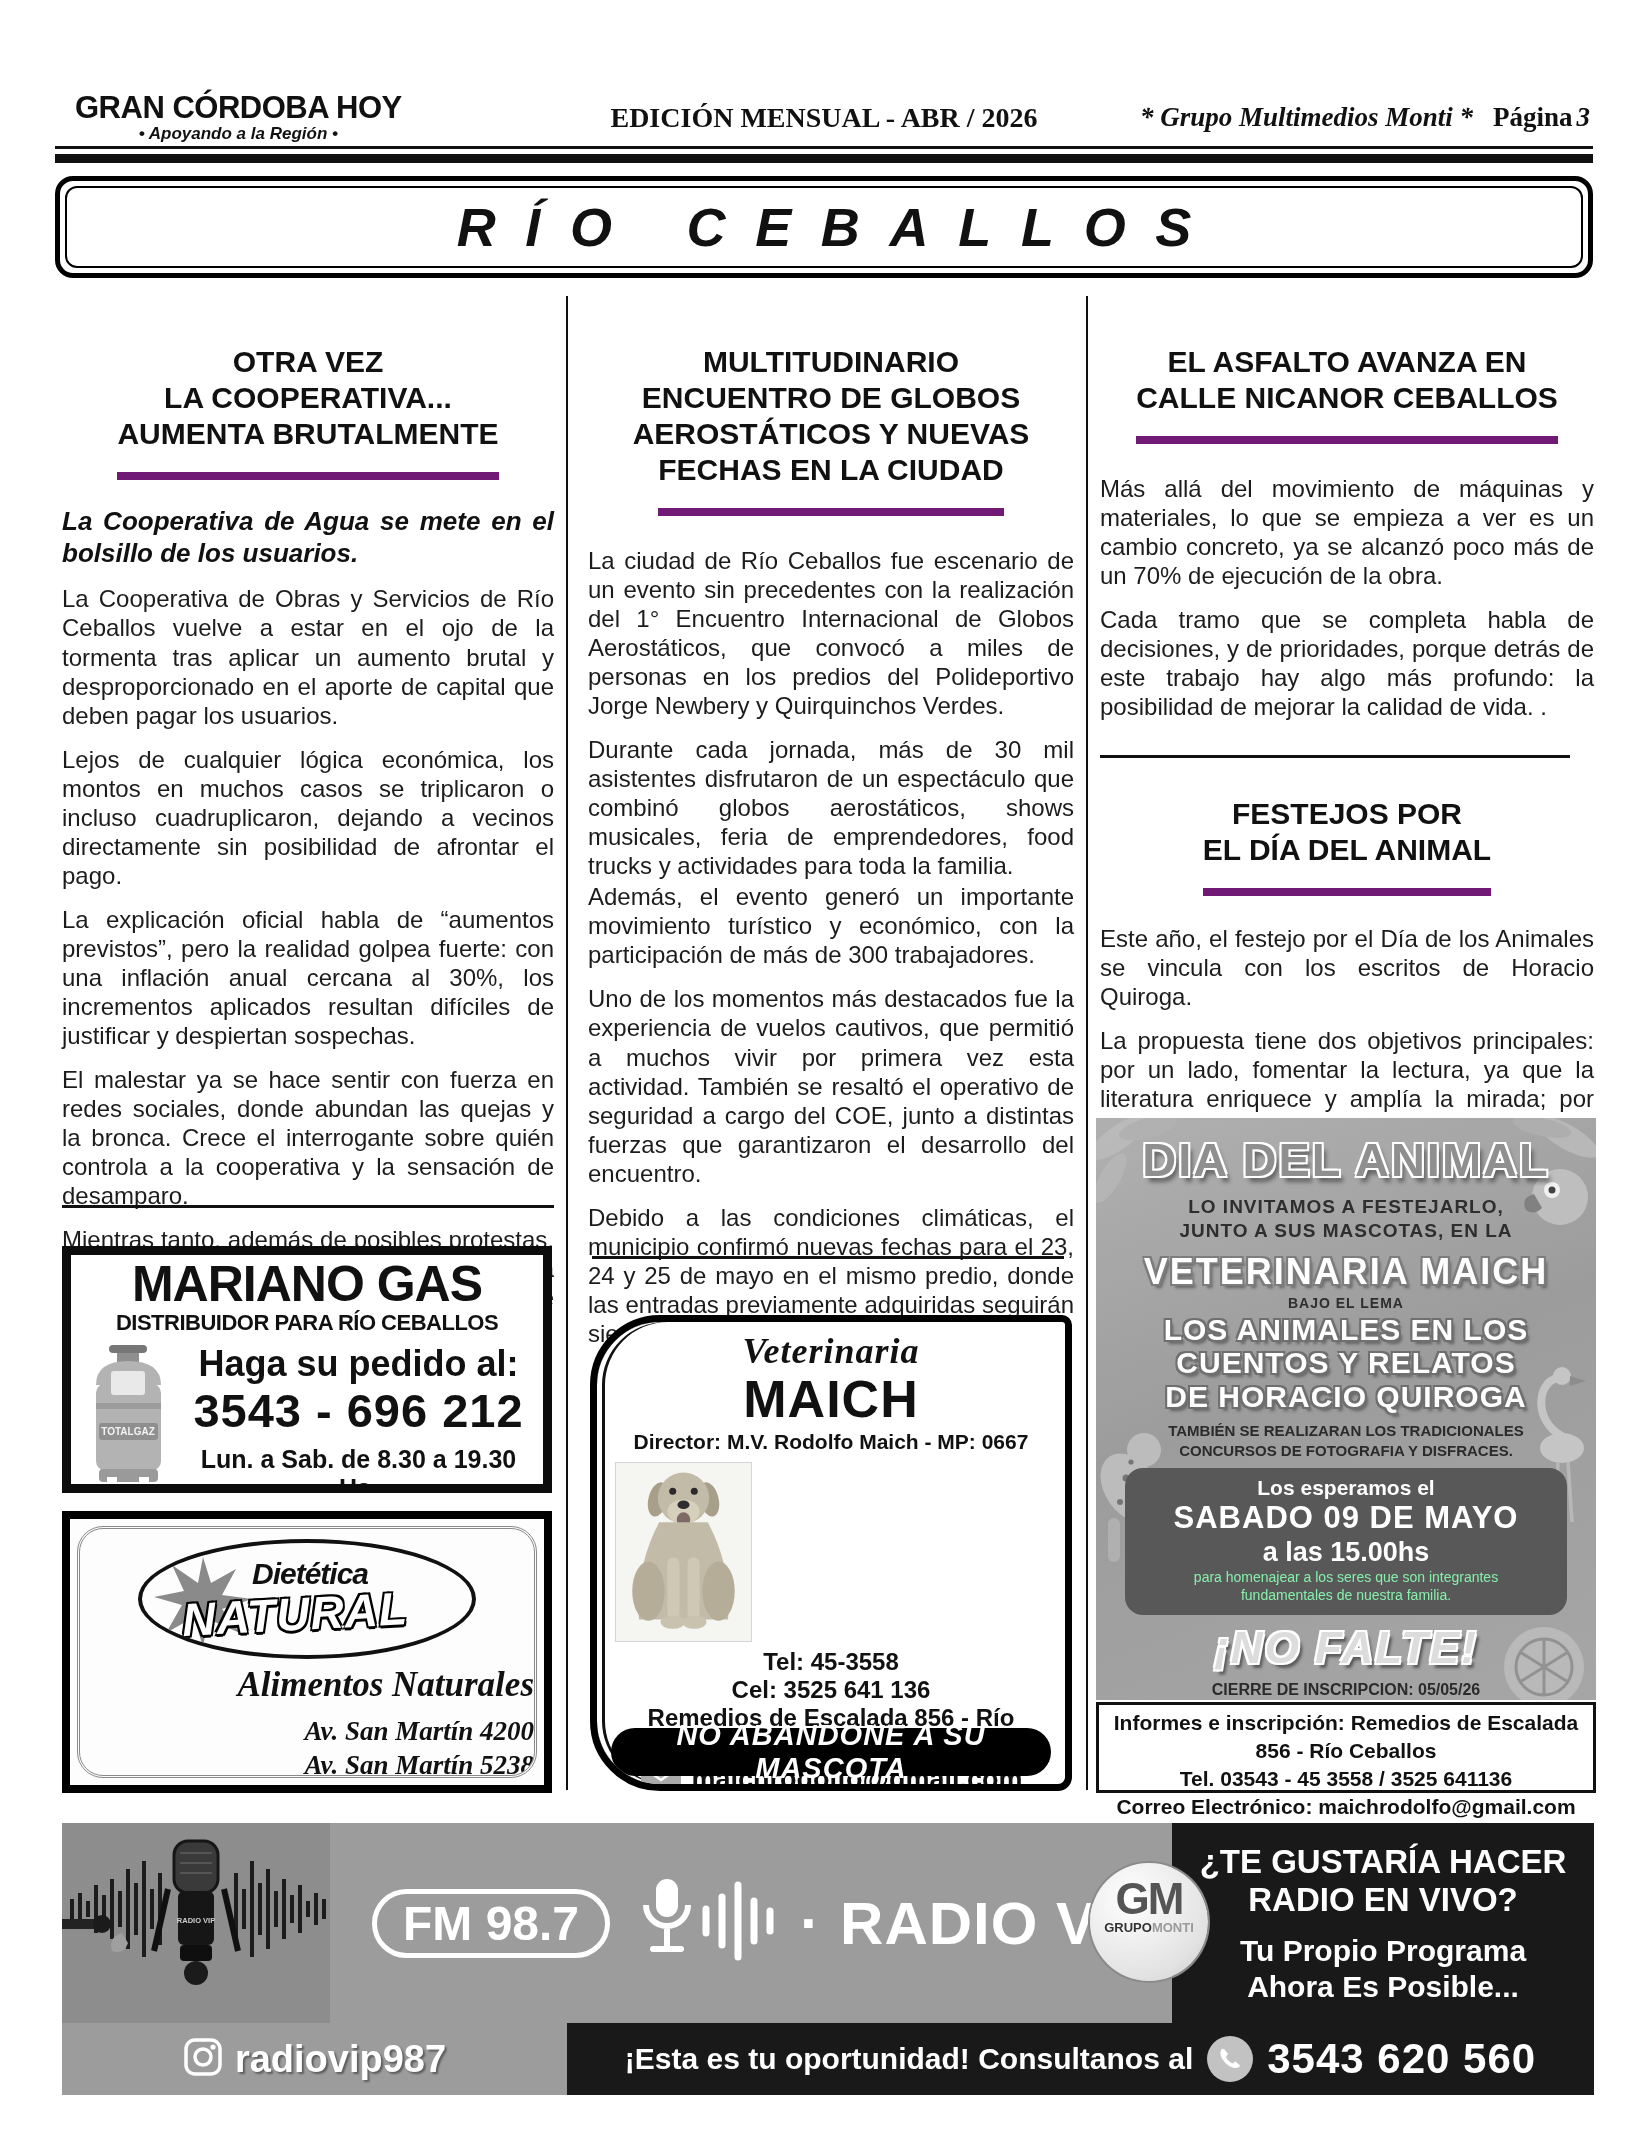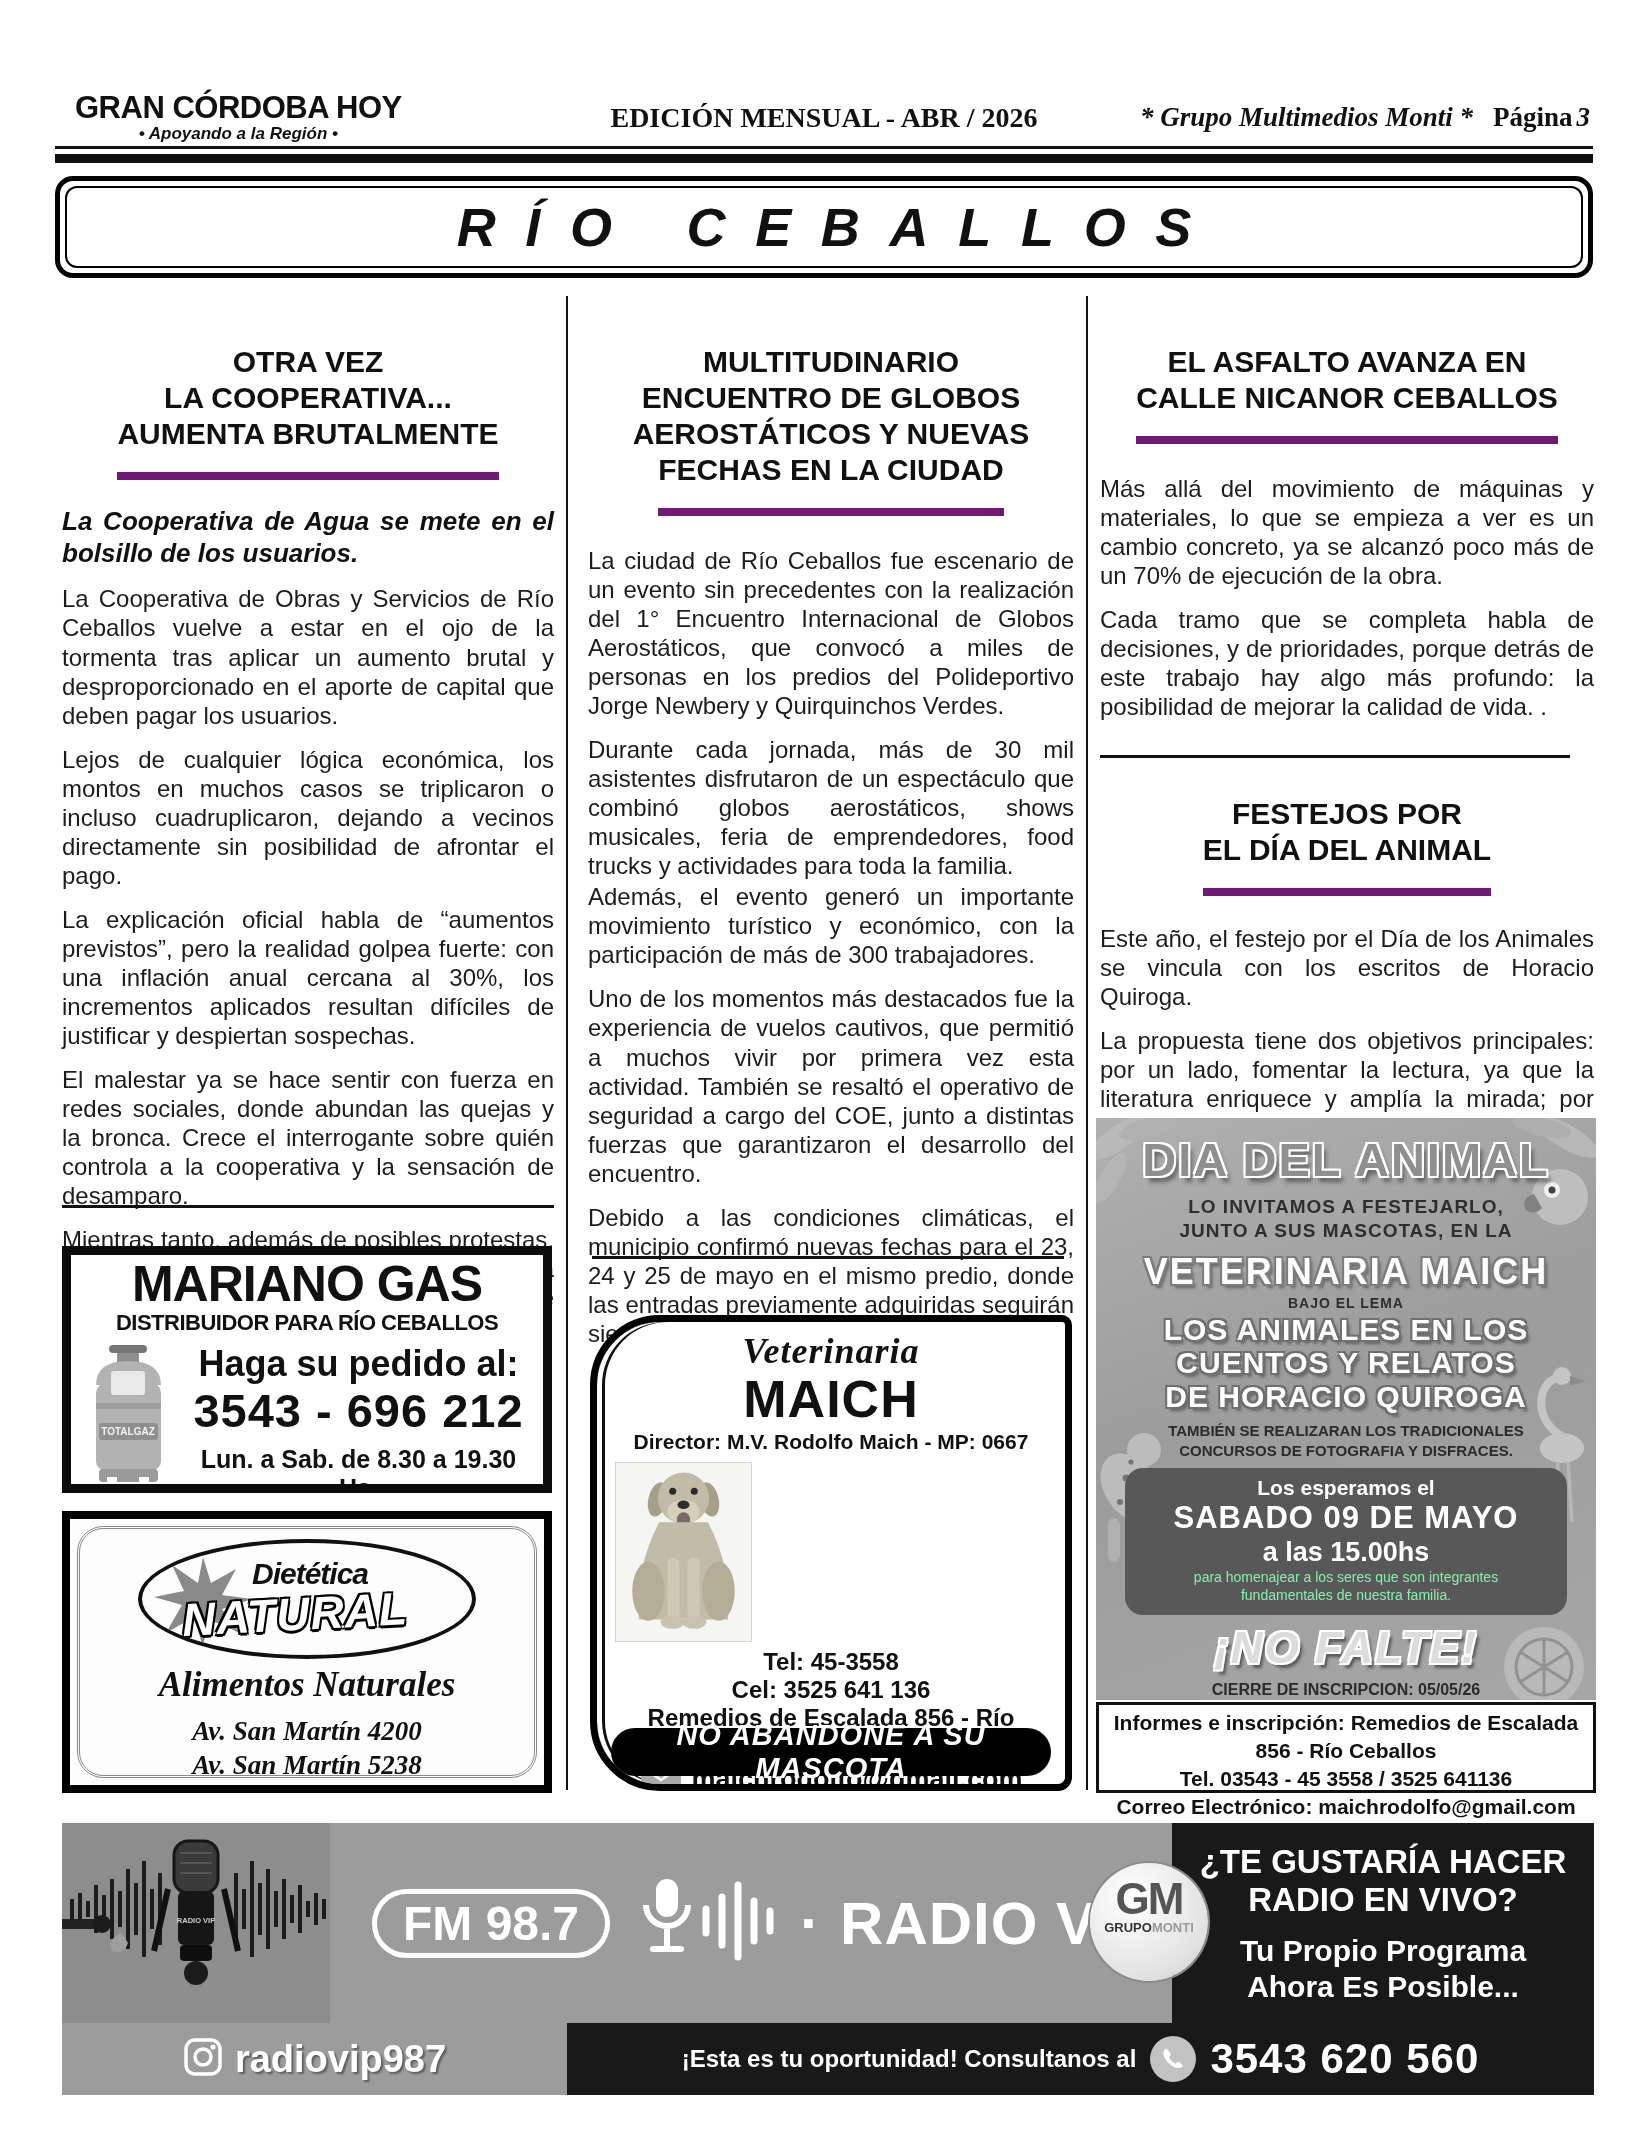--- a/index.html
+++ b/index.html
@@ -42,21 +42,21 @@
   .gas-name{font-size:50px;font-weight:bold;text-align:center;letter-spacing:-1px;line-height:54px;}
   .gas-sub{font-size:22px;font-weight:bold;text-align:center;letter-spacing:-0.5px;line-height:24px;}
   .gas-row{display:flex;margin-top:4px;gap:8px;}
   .gas-right{flex:1;text-align:center;}
   .gas-cta{font-size:36px;font-weight:bold;line-height:42px;margin-top:4px;}
   .gas-phone{font-size:47px;font-weight:bold;letter-spacing:1px;line-height:52px;}
   .gas-hours{font-size:25px;font-weight:bold;margin-top:8px;}
   
   .diet-ad{position:absolute;left:0;bottom:0;width:490px;height:282px;border:8px solid #000;
            background:#fdfdfd;box-sizing:border-box;}
-  .diet-frame{position:absolute;inset:7px;border:3px double #8a8a8a;border-radius:26px;text-align:center;overflow:hidden;}
+  .diet-frame{position:absolute;inset:7px;border:3px double #8a8a8a;border-radius:26px;text-align:right;overflow:hidden;}
   .diet-oval{position:relative;width:330px;height:112px;margin:10px auto 0;border:4px solid #111;
              border-radius:50%;overflow:hidden;}
   .diet-top{position:absolute;top:14px;left:110px;font-size:30px;font-weight:bold;font-style:italic;letter-spacing:-1px;}
   .diet-main{position:absolute;top:44px;left:40px;font-size:46px;font-weight:bold;font-style:italic;
              color:#fff;letter-spacing:1px;transform:rotate(-3deg);
              text-shadow:-2px -2px 0 #000,2px -2px 0 #000,-2px 2px 0 #000,2px 2px 0 #000,0 3px 0 #000;}
   .diet-leaf{position:absolute;left:6px;top:6px;}
   .diet-sub{font-family:"Liberation Serif", serif;font-size:35px;font-weight:bold;font-style:italic;margin-top:6px;}
   .diet-addr{font-family:"Liberation Serif", serif;font-size:27px;font-weight:bold;font-style:italic;line-height:1.25;margin-top:10px;}
   
@@ -116,21 +116,21 @@
   .gm-name .g1{color:#333;}
   .gm-name .g2{color:#9a9a9a;}
   .radio-panel{position:absolute;right:0;top:0;width:422px;height:200px;background:#191919;color:#fff;
                text-align:center;z-index:2;}
   .rp-q{font-size:33px;font-weight:bold;line-height:1.15;margin-top:20px;}
   .rp-s{font-size:30px;font-weight:bold;line-height:1.2;margin-top:14px;}
   .radio-strip{position:absolute;left:0;right:0;bottom:0;height:72px;display:flex;z-index:1;}
   .strip-left{width:505px;display:flex;align-items:center;justify-content:center;gap:12px;}
   .strip-left .ig-handle{color:#fff;font-size:38px;font-weight:bold;text-shadow:2px 2px 2px rgba(0,0,0,.4);}
   .strip-right{flex:1;background:#191919;display:flex;align-items:center;justify-content:center;gap:14px;color:#fff;}
-  .strip-cta{font-size:24px;font-weight:bold;}
+  .strip-cta{font-size:30px;font-weight:bold;}
   .strip-phone{font-size:42px;font-weight:bold;letter-spacing:1px;}
   .wa-circle{width:46px;height:46px;border-radius:50%;background:#c2c2c2;display:flex;align-items:center;justify-content:center;}
 </style>
 </head>
 <body>
 
 <div class="page">
 
   <div class="masthead">
     <div class="paper">GRAN CÓRDOBA HOY</div>

